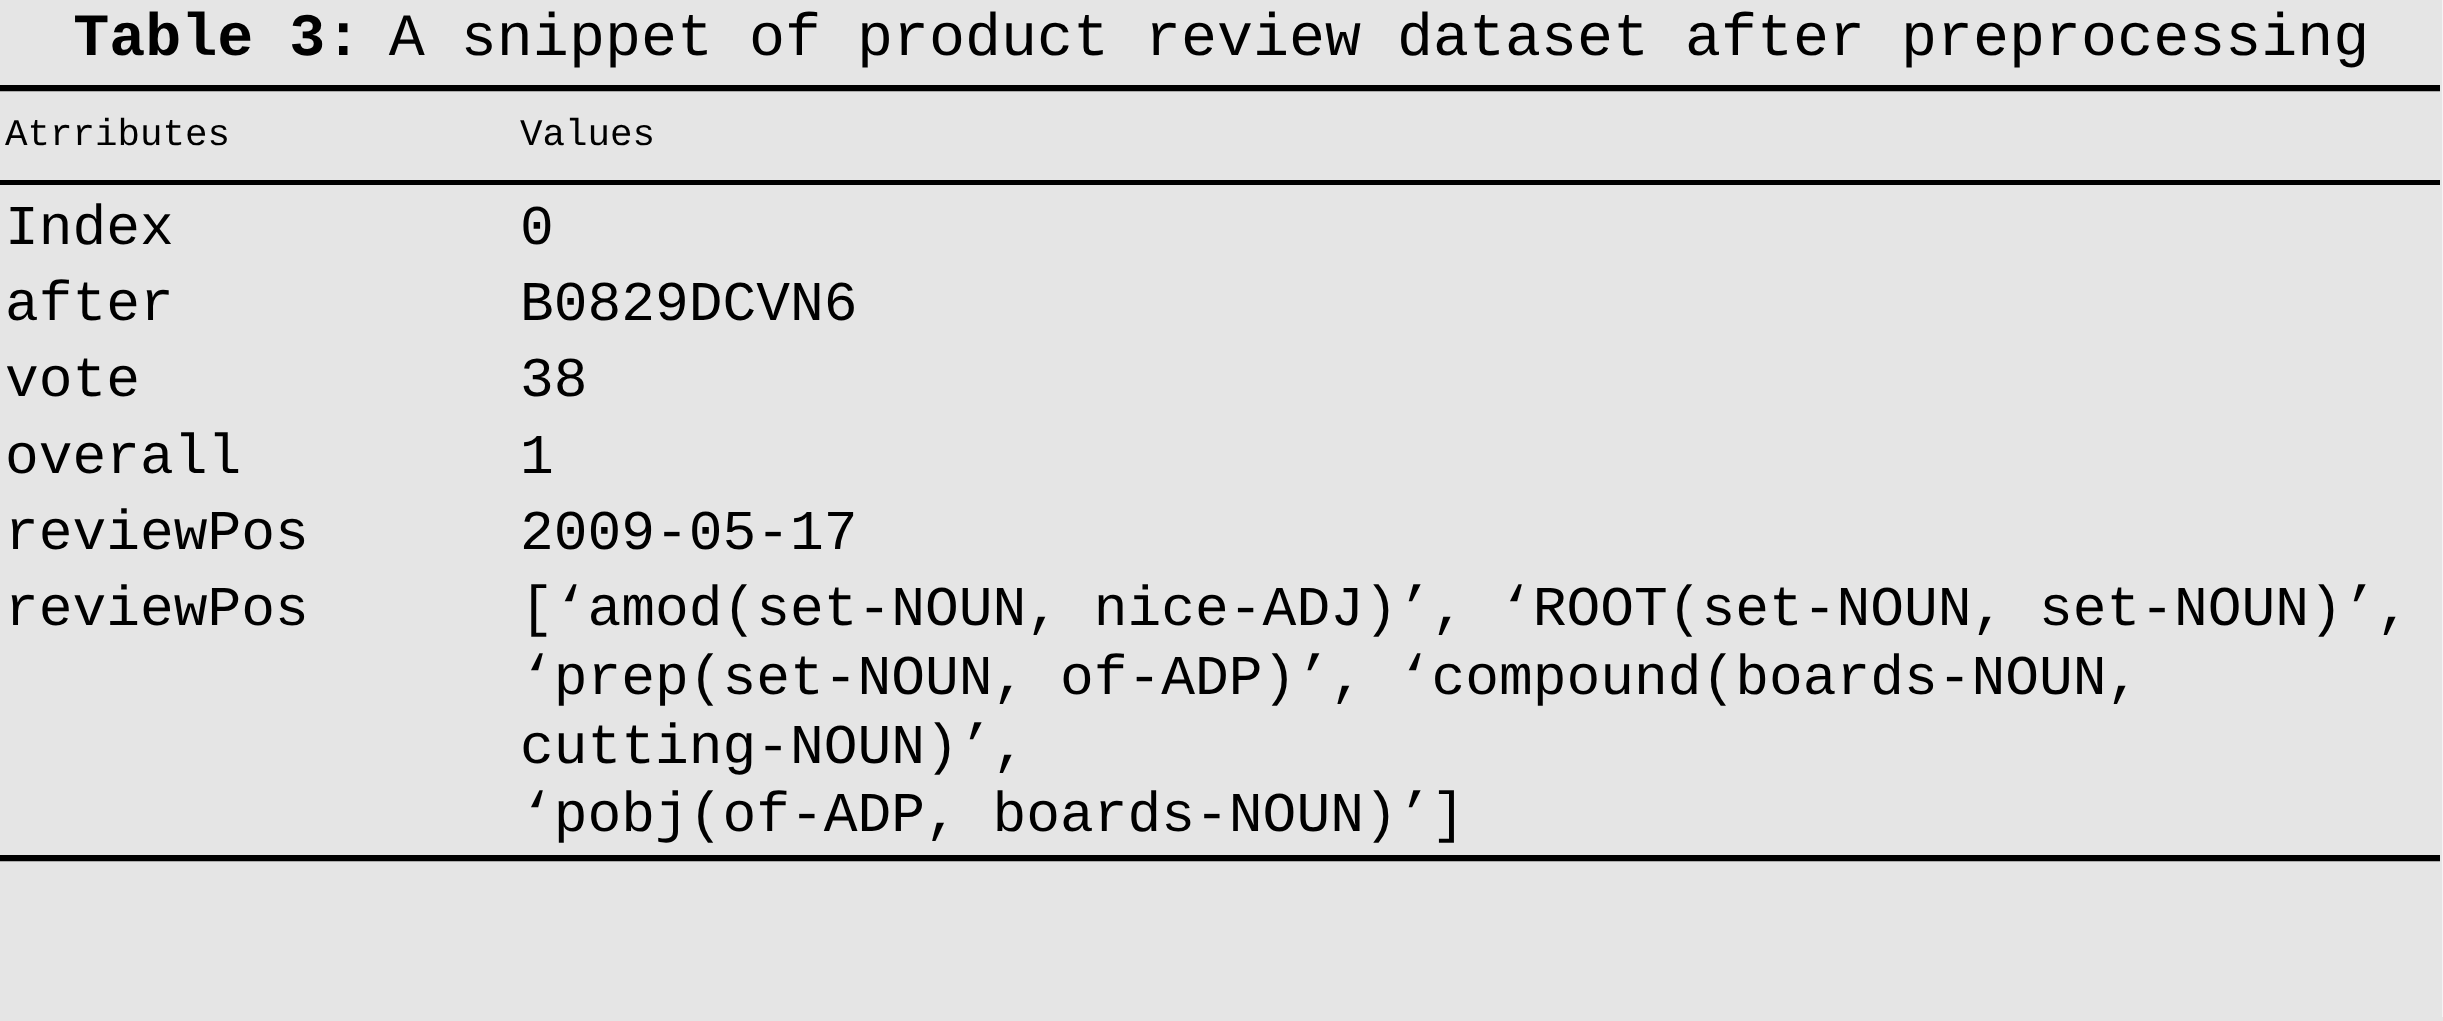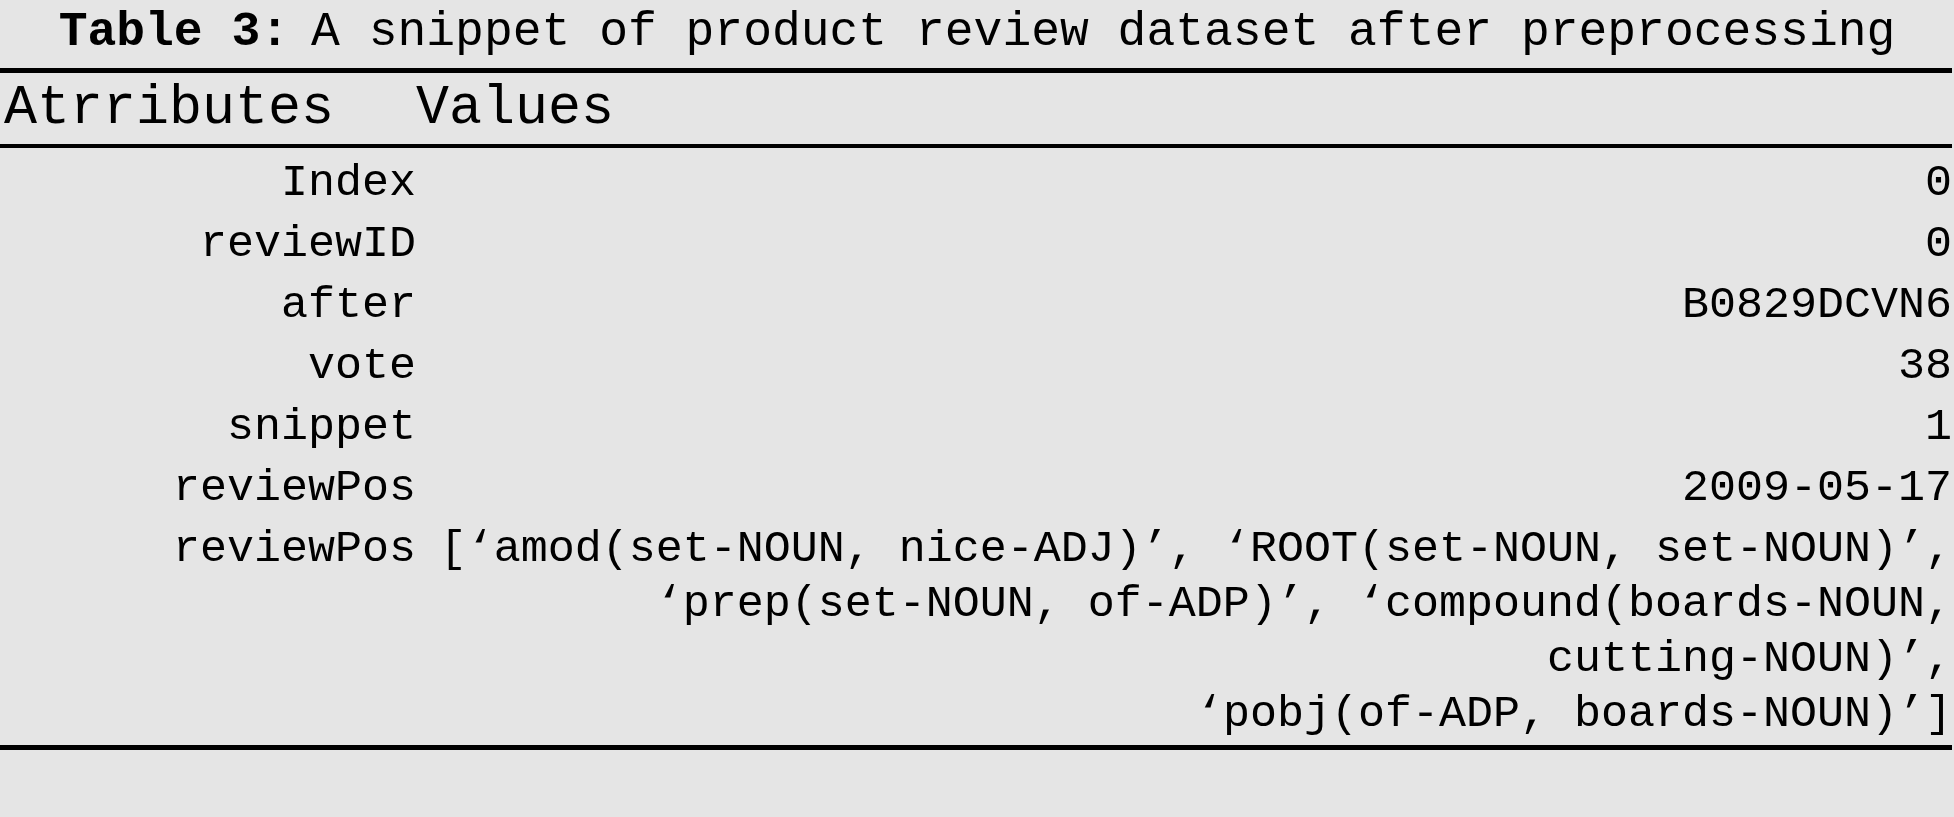--- a/index.html
+++ b/index.html
@@ -33,32 +33,31 @@
     border-collapse: collapse;
     table-layout: fixed;
     border-top: 5px solid #000000;
     border-bottom: 5px solid #000000;
   }
   col.col-attr { width: 416px; }
   col.col-val  { width: 1536px; }
   thead th {
     font-weight: normal;
     text-align: left;
-    font-size: 55px;
+    font-size: 30px;
     line-height: 50px;
     padding: 11px 0 10px 0;
     border-bottom: 4px solid #000000;
   }
   thead th.attr-h { padding-left: 4px; }
   tbody td {
     font-size: 45px;
     line-height: 55px;
     vertical-align: top;
     padding: 3px 0 3px 0;
-    text-align: right;
   }
   tbody tr:first-child td { padding-top: 8px; }
   td.attr { padding-left: 4px; }
   td.val  { white-space: pre-line; }
 </style>
 </head>
 <body>
 
 <div class="page">
 
@@ -76,33 +75,29 @@
         <th class="attr-h">Atrributes</th>
         <th>Values</th>
       </tr>
     </thead>
     <tbody>
       <tr>
         <td class="attr">Index</td>
         <td class="val">0</td>
       </tr>
       <tr>
-        <td class="attr">reviewID</td>
-        <td class="val">0</td>
-      </tr>
-      <tr>
         <td class="attr">after</td>
         <td class="val">B0829DCVN6</td>
       </tr>
       <tr>
         <td class="attr">vote</td>
         <td class="val">38</td>
       </tr>
       <tr>
-        <td class="attr">snippet</td>
+        <td class="attr">overall</td>
         <td class="val">1</td>
       </tr>
       <tr>
         <td class="attr">reviewPos</td>
         <td class="val">2009-05-17</td>
       </tr>
       <tr>
         <td class="attr">reviewPos</td>
         <td class="val">[‘amod(set-NOUN, nice-ADJ)’, ‘ROOT(set-NOUN, set-NOUN)’,
 ‘prep(set-NOUN, of-ADP)’, ‘compound(boards-NOUN, cutting-NOUN)’,

